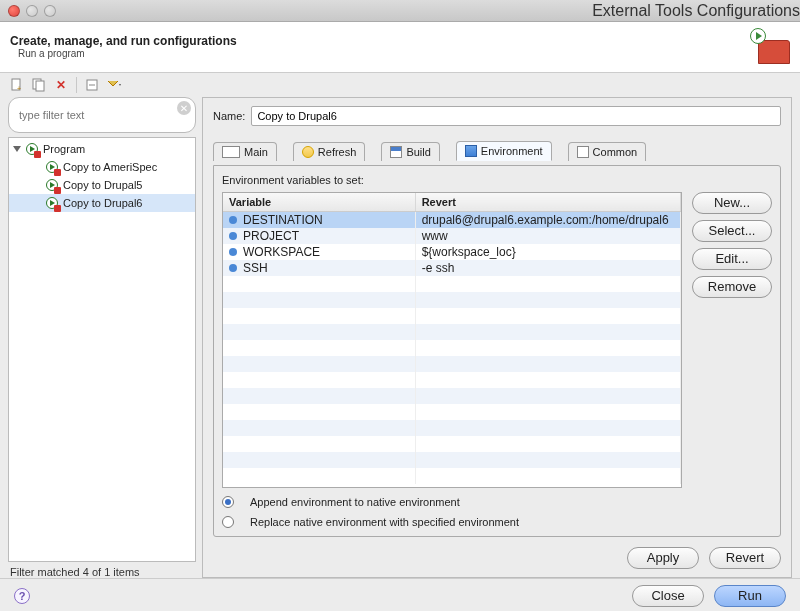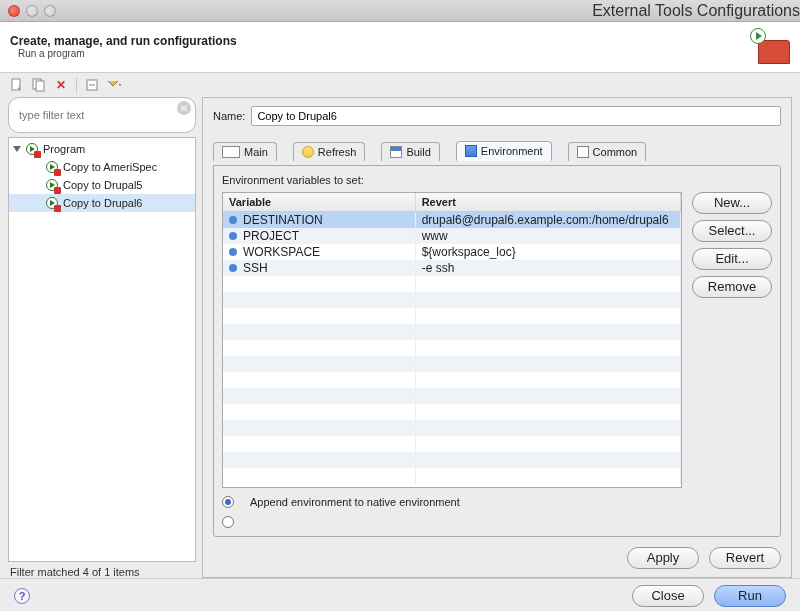--- a/index.html
+++ b/index.html
@@ -430,20 +430,21 @@
           <div class="btn">Edit...</div>
           <div class="btn">Remove</div>
         </div>
       </div>
       <div class="radio-row">
         <span class="radio checked"></span>
         <span>Append environment to native environment</span>
       </div>
       <div class="radio-row">
         <span class="radio"></span>
+        <span>Replace native environment with specified environment</span>
       </div>
     </div>
 
     <div class="bottom-actions">
       <div class="btn">Apply</div>
       <div class="btn">Revert</div>
     </div>
   </div>
 </div>
 

